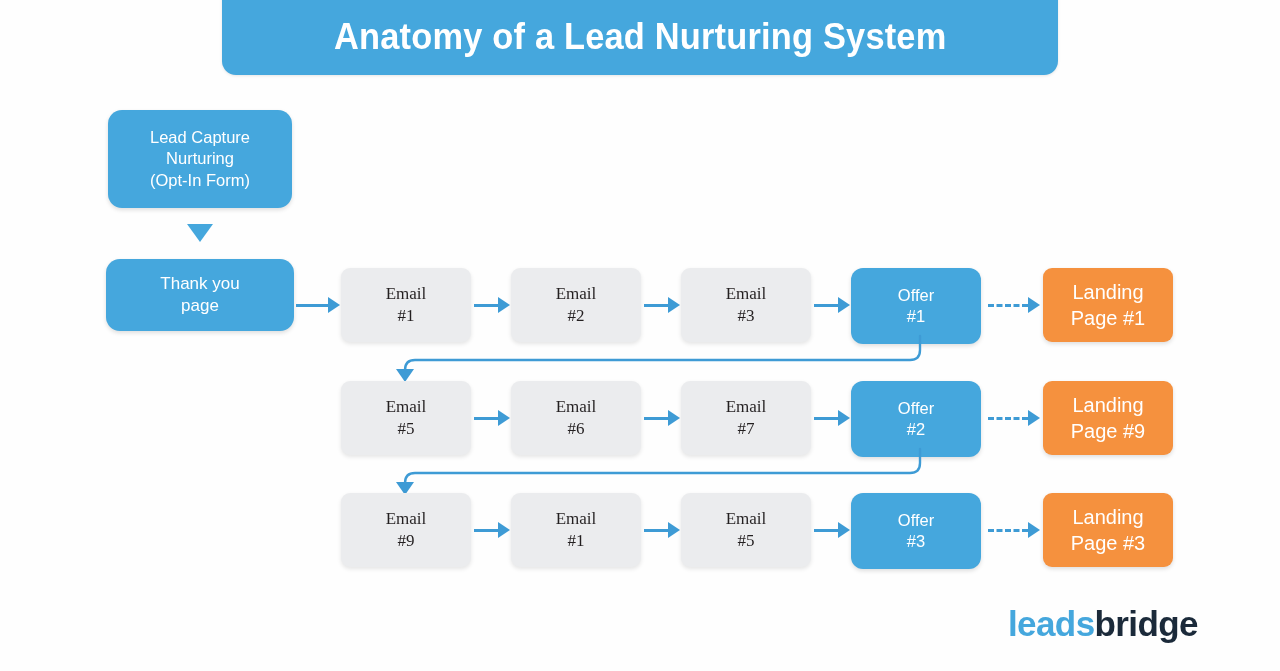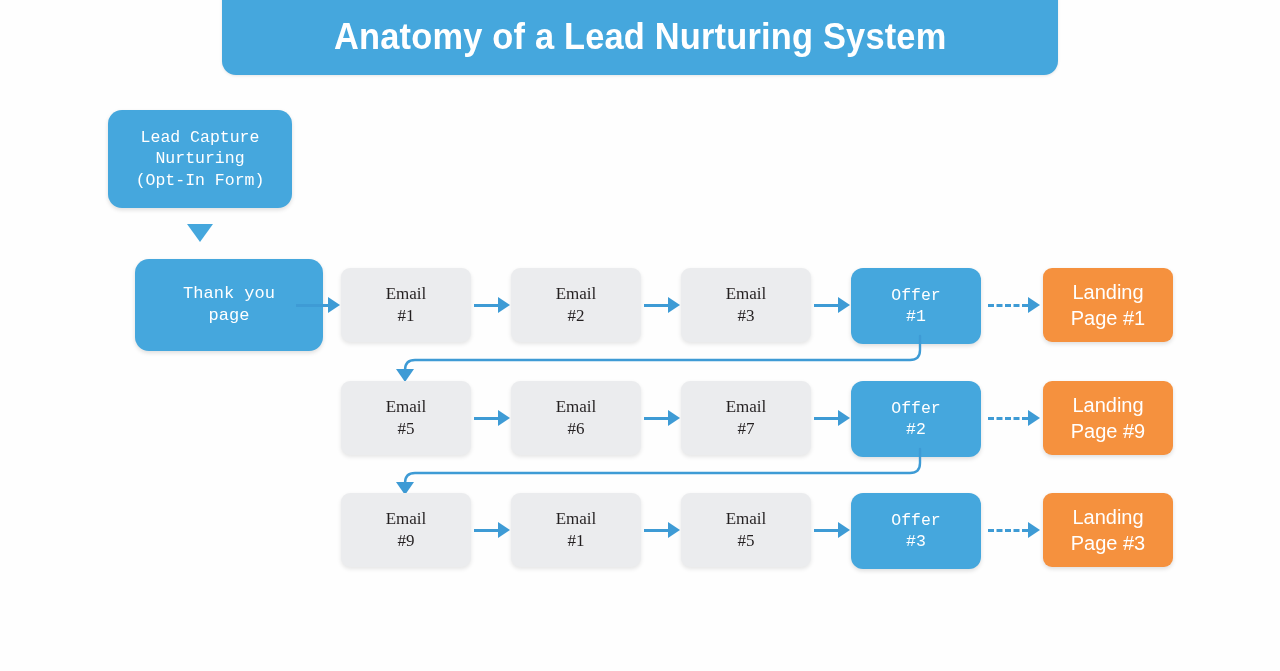--- a/index.html
+++ b/index.html
@@ -52,36 +52,35 @@
     text-align: center;
     line-height: 1.3;
     box-shadow: 0 2px 4px rgba(0,0,0,0.13);
   }
   .node .line { display: block; }
 
   .node.blue {
     background: #45A7DD;
     color: #ffffff;
     border-radius: 12px;
-    font-family: Liberation Mono, monospace;
   }
   .node.orange {
     background: #F5913E;
     color: #ffffff;
     border-radius: 9px;
   }
   .node.grey {
     background: #ebecee;
     color: #231f20;
     border-radius: 9px;
     box-shadow: 0 2px 4px rgba(0,0,0,0.10);
   }
 
   #lead-capture { left: 108px; top: 110px; width: 184px; height: 98px; font-size: 16.5px; border-radius: 14px;}
-  #thank-you    { left: 106px; top: 259px; width: 188px; height: 92px; font-size: 17px; border-radius: 14px; margin-left: 29px;}
+  #thank-you    { left: 106px; top: 259px; width: 188px; height: 72px; font-size: 17px; border-radius: 14px;}
 
   .email-node  { width: 130px; height: 74px; font-size: 17px; font-family: Liberation Serif, serif; }
   .offer-node  { width: 130px; height: 76px; font-size: 16.5px; }
   .landing-node{ width: 130px; height: 74px; font-size: 20px; }
 
   
   .col-1 { left: 341px; }
   .col-2 { left: 511px; }
   .col-3 { left: 681px; }
   .col-4 { left: 851px; }
@@ -303,13 +302,15 @@
   <div class="stem"></div>
   <div class="head"></div>
 </div>
 
 <div class="node orange landing-node col-5 row-3">
   <span class="line">Landing</span>
   <span class="line">Page #3</span>
 </div>
 
 <div id="logo">
+  <span class="leads">leads</span>
+  <span class="bridge">bridge</span>
 </div>
 
 </body></html>

